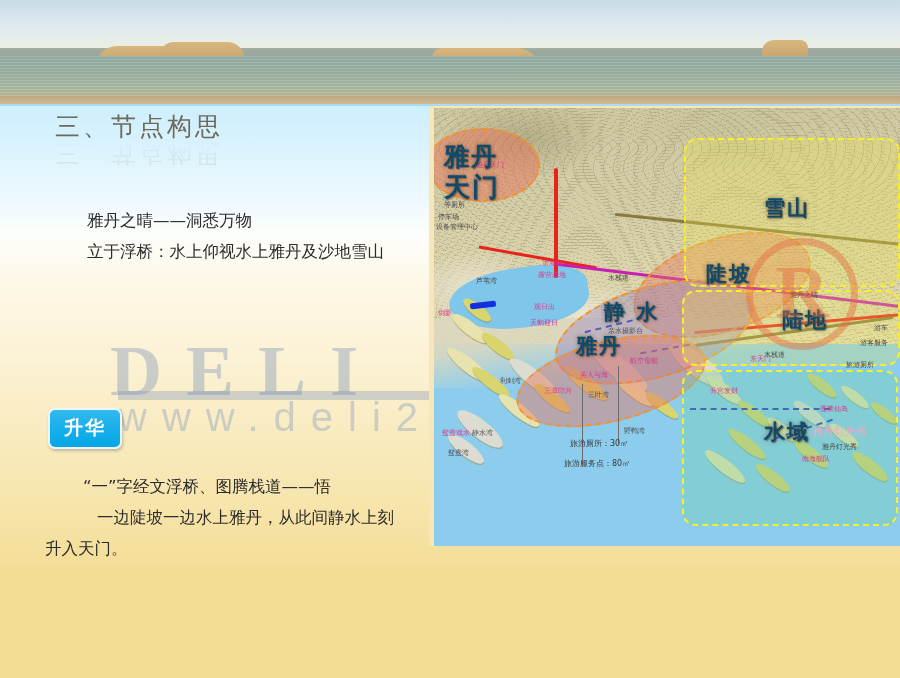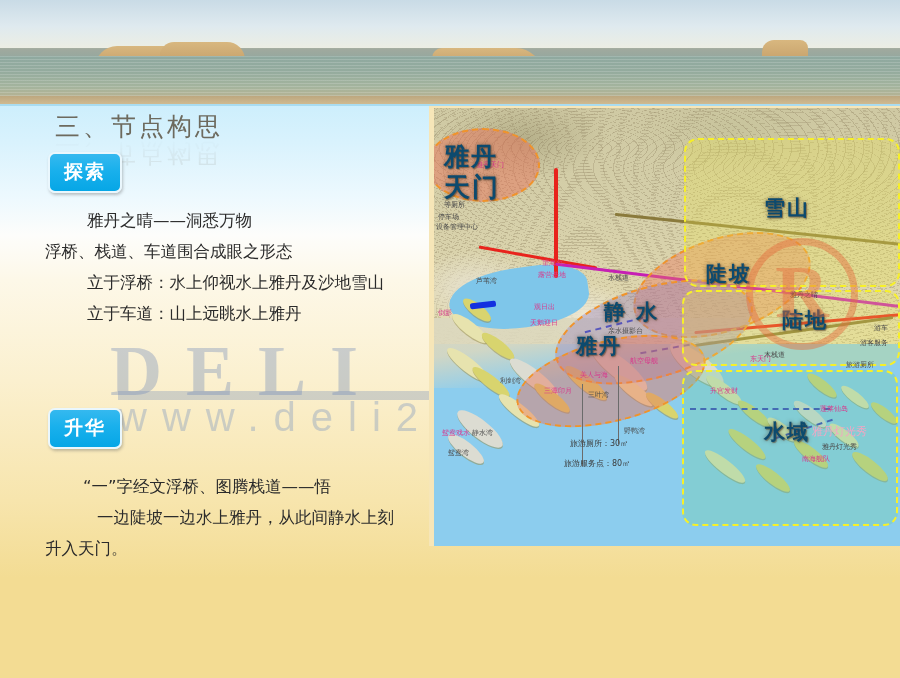--- a/index.html
+++ b/index.html
@@ -188,26 +188,23 @@
     <div class="banner-edge"></div>
   </div>
 
   <div class="section-title-reflect">三、节点构思</div>
   <div class="section-title">三、节点构思</div>
 
   <div class="wm-deli">DELI</div>
   <div class="wm-bar"></div>
   <div class="wm-url">www.deli2005.com</div>
 
-  <div class="tag tag-explore">探索</div>
   <div class="para blk1">
     <span class="ind1">雅丹之晴——洞悉万物</span>
-    <span class="ind2">浮桥、栈道、车道围合成眼之形态</span>
     <span class="ind3">立于浮桥：水上仰视水上雅丹及沙地雪山</span>
-    <span class="ind3">立于车道：山上远眺水上雅丹</span>
   </div>
 
   <div class="tag tag-sublimate">升华</div>
   <div class="para blk2">
     <span class="ind0" style="padding-left:38px;">“一”字经文浮桥、图腾栈道——悟</span>
     <span class="ind0" style="padding-left:52px;">一边陡坡一边水上雅丹，从此间静水上刻</span>
     <span class="ind0" style="padding-left:0px;">升入天门。</span>
   </div>
 
   <div class="map-frame">

